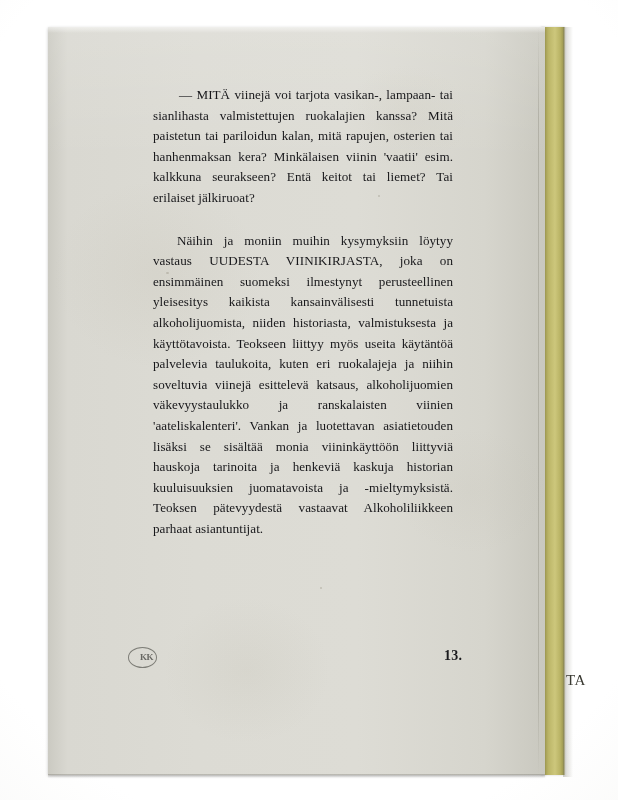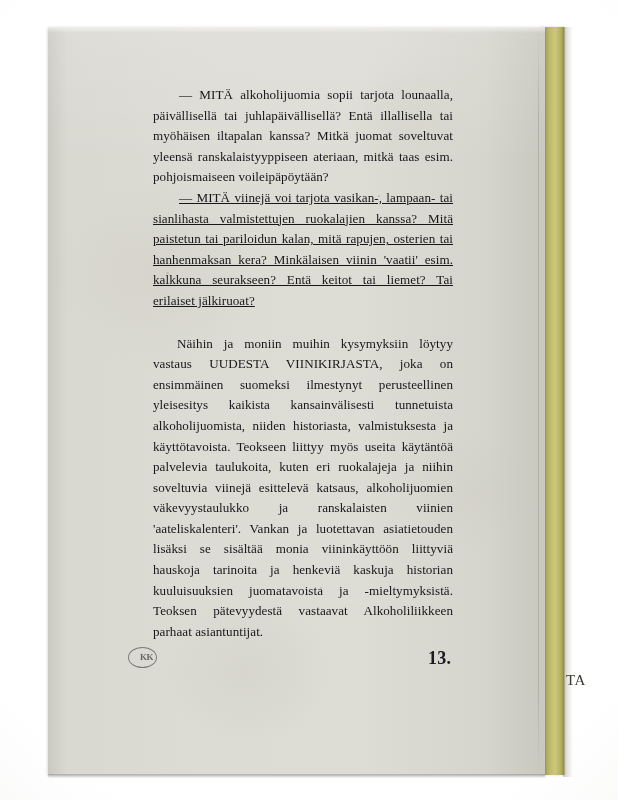--- a/index.html
+++ b/index.html
@@ -163,25 +163,25 @@
     font-family: "Liberation Serif", serif;
     font-size: 9px;
     font-weight: bold;
     letter-spacing: -0.6px;
     line-height: 1;
     opacity: 0.72;
     padding-left: 8px;
   }
   #folio {
     position: absolute;
-    left: 380px;
+    left: 396px;
     top: 621px;
     color: #1b1b1e;
     font-family: "Liberation Serif", serif;
-    font-size: 18px;
+    font-size: 14px;
     font-weight: bold;
     letter-spacing: 0.3px;
   }
 
   
   .speck {
     position: absolute;
     background: rgba(120,112,92,0.28);
     border-radius: 50%;
     pointer-events: none;
@@ -204,21 +204,20 @@
     <div id="page-top-edge"></div>
     <div id="page-bottom-edge"></div>
     <div id="fold-line"></div>
 
     <div class="speck" style="left:118px; top:245px; width:3px; height:2px;"></div>
     <div class="speck" style="left:330px; top:168px; width:2px; height:2px;"></div>
     <div class="speck" style="left:272px; top:560px; width:2px; height:2px;"></div>
 
     <div id="text-block">
 
-      <p class="para dashed">— MITÄ alkoholijuomia sopii tarjota lounaalla, päivällisellä tai juhlapäivällisellä? Entä illallisella tai myöhäisen iltapalan kanssa? Mitkä juomat soveltuvat yleensä ranskalaistyyppiseen ateriaan, mitkä taas esim. pohjoismaiseen voileipäpöytään?</p>
 
       <p class="para dashed">— MITÄ viinejä voi tarjota vasikan-, lampaan- tai sianlihasta valmistettujen ruokalajien kanssa? Mitä paistetun tai pariloidun kalan, mitä rapujen, osterien tai hanhenmaksan kera? Minkälaisen viinin 'vaatii' esim. kalkkuna seurakseen? Entä keitot tai liemet? Tai erilaiset jälkiruoat?</p>
 
 
       <div id="para-gap"></div>
 
       <p class="para body">Näihin ja moniin muihin kysymyksiin löytyy vastaus UUDESTA VIINIKIRJASTA, joka on ensimmäinen suomeksi ilmestynyt perusteellinen yleisesitys kaikista kansainvälisesti tunnetuista alkoholijuomista, niiden historiasta, valmistuksesta ja käyttötavoista. Teokseen liittyy myös useita käytäntöä palvelevia taulukoita, kuten eri ruokalajeja ja niihin soveltuvia viinejä esittelevä katsaus, alkoholijuomien väkevyystaulukko ja ranskalaisten viinien 'aateliskalenteri'. Vankan ja luotettavan asiatietouden lisäksi se sisältää monia viininkäyttöön liittyviä hauskoja tarinoita ja henkeviä kaskuja historian kuuluisuuksien juomatavoista ja -mieltymyksistä. Teoksen pätevyydestä vastaavat Alkoholiliikkeen parhaat asiantuntijat.</p>
     </div>
 
     <div id="publisher-mark">KK</div>

